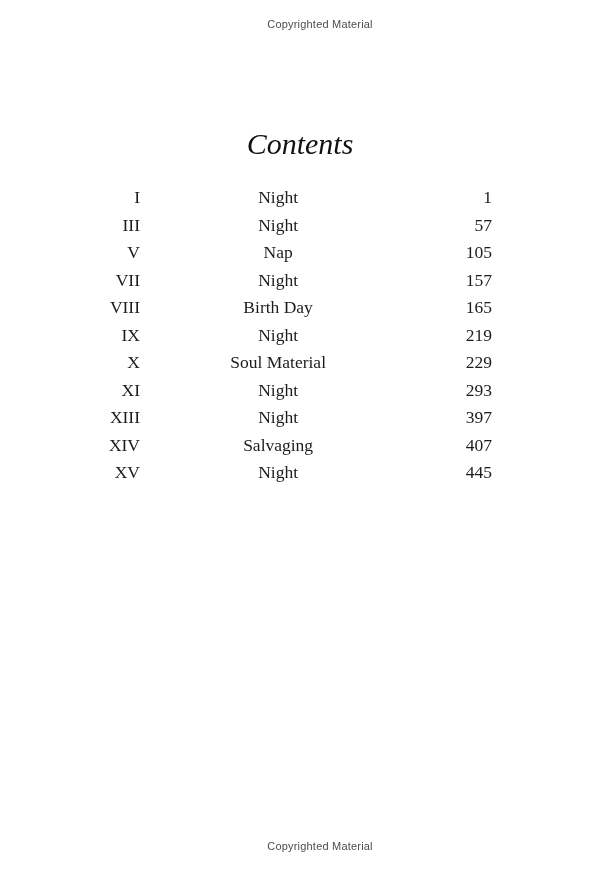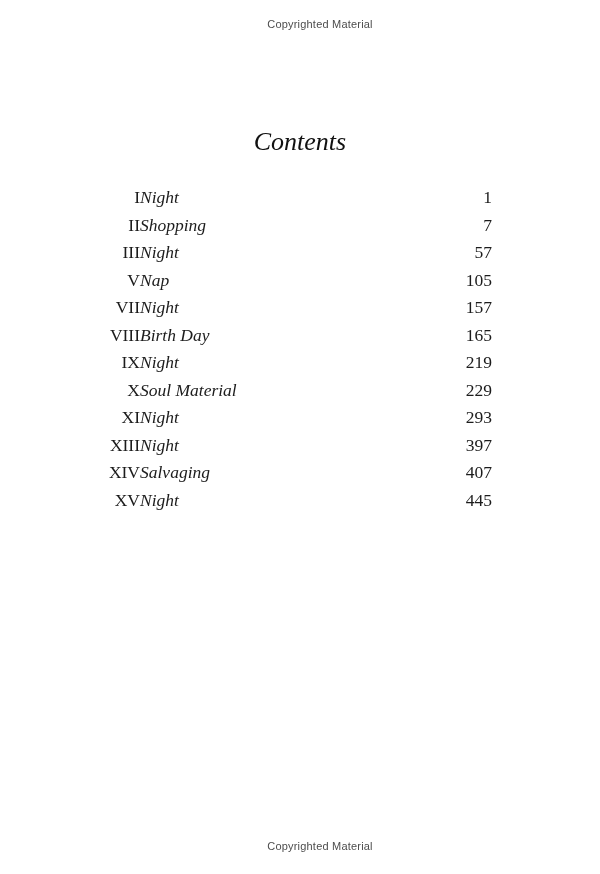--- a/index.html
+++ b/index.html
@@ -25,62 +25,57 @@
   }
   .watermark.top { top: 18px; }
   .watermark.bottom { top: 840px; }
   .contents-title {
     position: absolute;
     top: 127px;
     left: 0;
     width: 100%;
     text-align: center;
     font-style: italic;
-    font-size: 26px;
+    font-size: 30px;
     color: #111111;
   }
   table.toc {
     position: absolute;
     top: 184px;
     left: 100px;
     width: 392px;
     border-collapse: collapse;
     font-size: 17.5px;
   }
   table.toc td {
     padding: 0;
     height: 27.5px;
     line-height: 27.5px;
     vertical-align: middle;
     white-space: nowrap;
   }
   td.num   { width: 40px; text-align: right; }
-  td.title { padding-left: 22px; text-align: left; font-style: italic; }
+  td.title { padding-left: 22px; text-align: center; }
   td.page  { text-align: right; }
 </style>
 </head>
 <body>
 
 <div class="watermark top">Copyrighted Material</div>
 
 <div class="contents-title">Contents</div>
 
 <table class="toc">
   <tbody id="toc-body">
   <tr>
     <td class="num">I</td>
     <td class="title">Night</td>
     <td class="page">1</td>
   </tr>
 
-  <tr>
-    <td class="num">II</td>
-    <td class="title">Shopping</td>
-    <td class="page">7</td>
-  </tr>
 
   <tr>
     <td class="num">III</td>
     <td class="title">Night</td>
     <td class="page">57</td>
   </tr>
 
 
   <tr>
     <td class="num">V</td>

